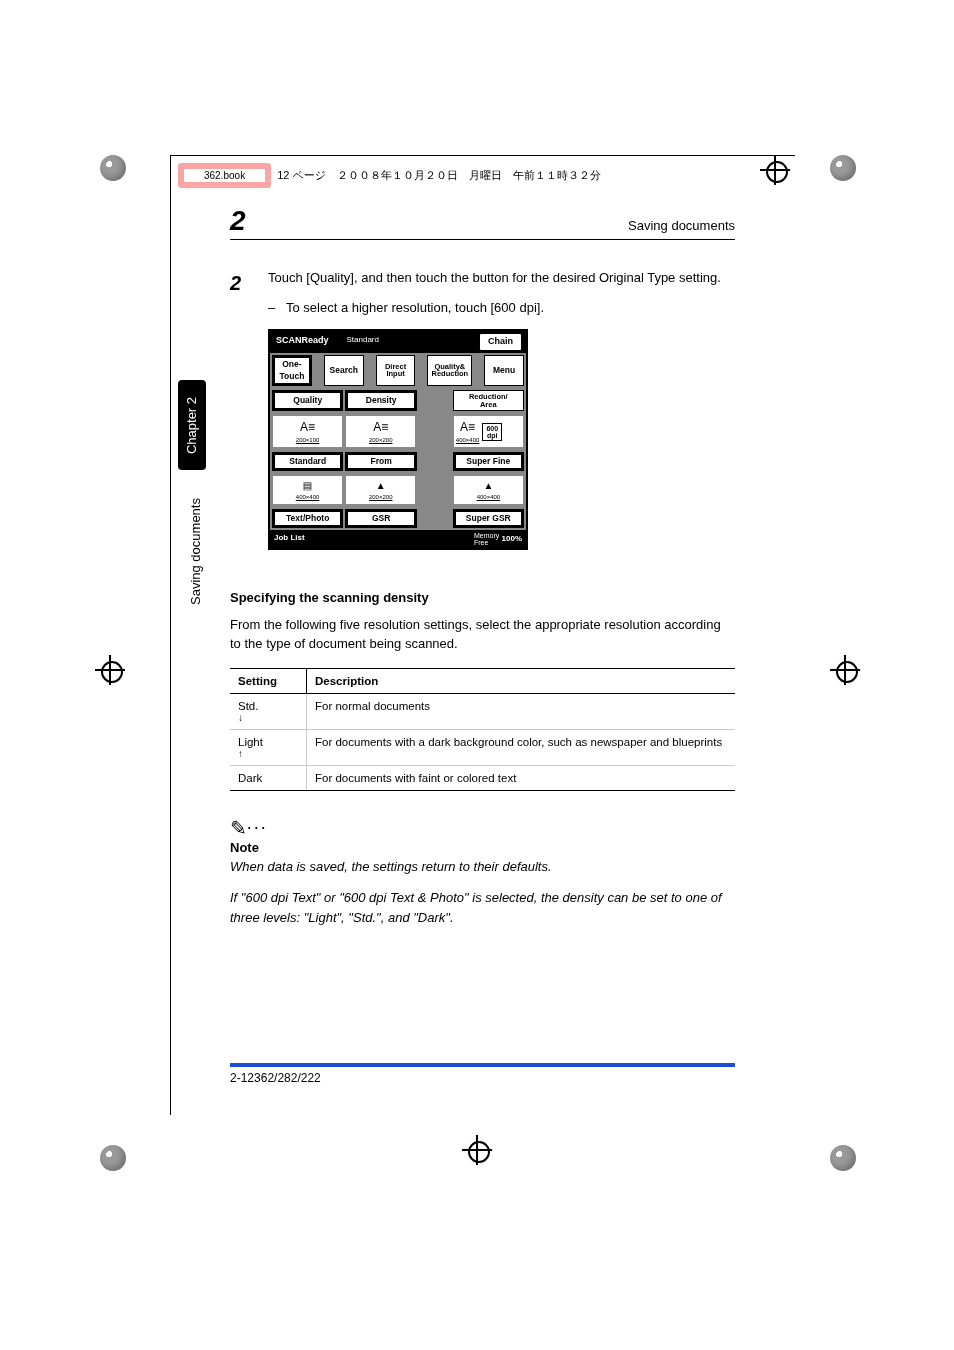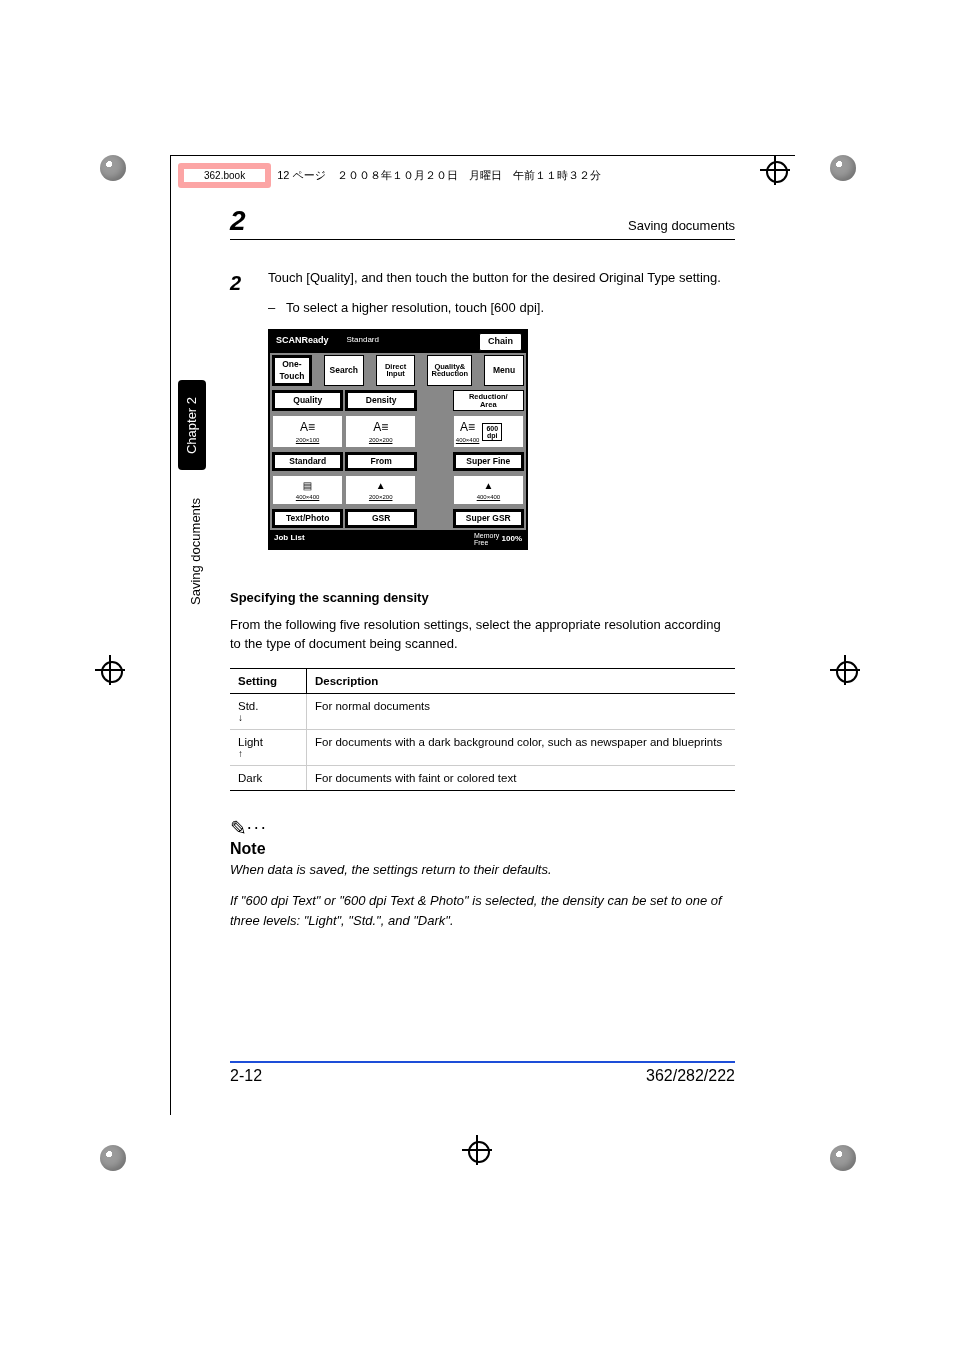--- a/index.html
+++ b/index.html
@@ -204,31 +204,30 @@
     vertical-align: top;
   }
   table.settings tr:last-child td { border-bottom: 1.5px solid #000; margin-top: 19px; }
   table.settings td:first-child { border-right: 1px solid #ccc; }
   .arrow-up::after { content:"↑"; display:block; font-size:10px;}
   .arrow-down::after { content:"↓"; display:block; font-size:10px;}
 
   .note-block { margin-top: 22px; }
   .note-icon { font-size:20px; }
   .note-dots { font-size:18px; letter-spacing:2px; vertical-align:super;}
-  .note-title { font-weight:bold; font-size:16px; }
+  .note-title { font-weight:bold; font-size:13px; }
   .note-body { font-style: italic; font-size:13px; line-height:1.5; margin-top:2px;}
   .note-body2 { font-style: italic; font-size:13px; line-height:1.5; margin-top:12px;}
 
   .footer {
     position: absolute;
     left: 0; right: 0; bottom: 0;
     display: flex;
-    justify-content: space-between;
-    font-size: 16px;
-    border-top: 2px solid #1d4ed8;
+    font-size: 12px;
+    border-top: 4px solid #1d4ed8;
     padding-top: 4px;
   }
 </style>
 </head>
 <body>
 
 <div class="corner-dot" style="left:100px;top:155px;"></div>
 <div class="corner-dot" style="left:830px;top:155px;"></div>
 <div class="corner-dot" style="left:100px;top:1145px;"></div>
 <div class="corner-dot" style="left:830px;top:1145px;"></div>

